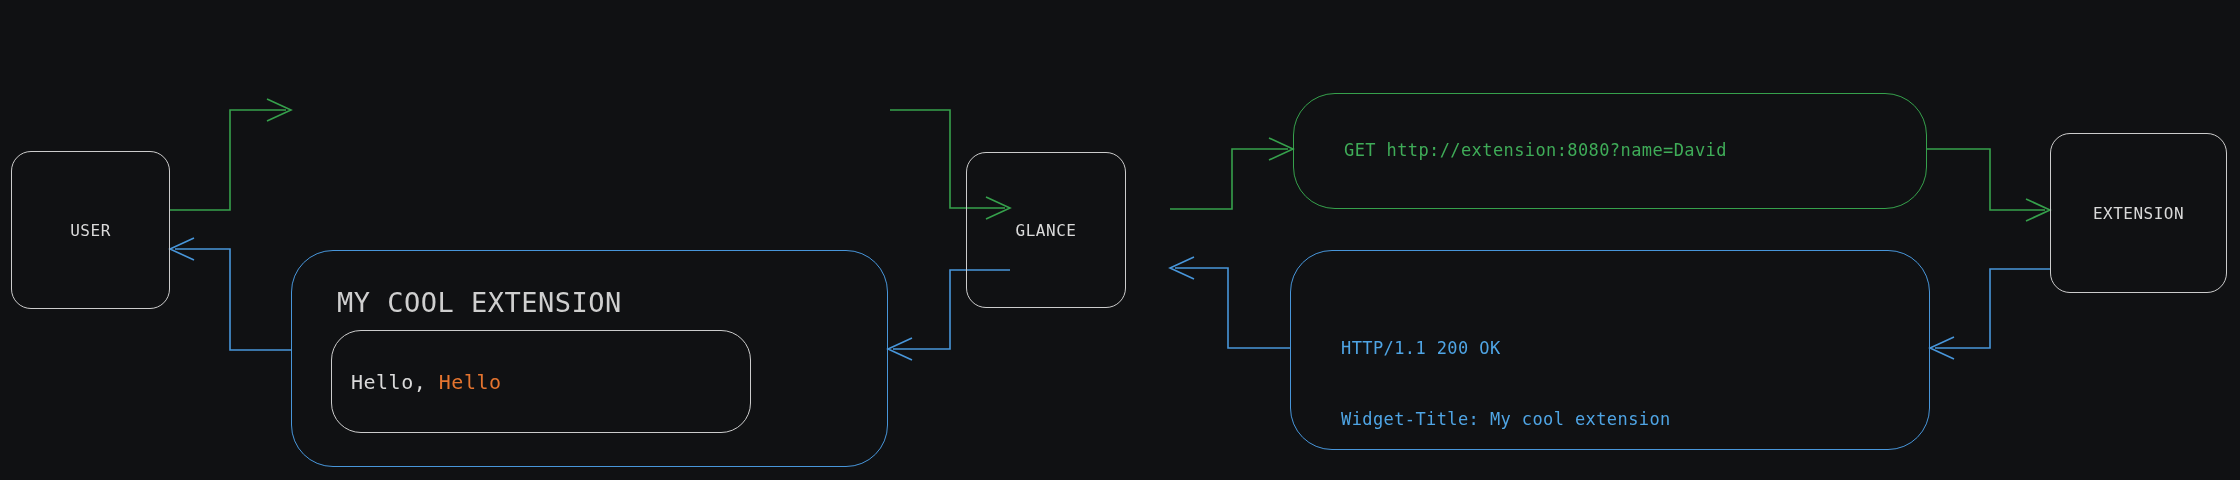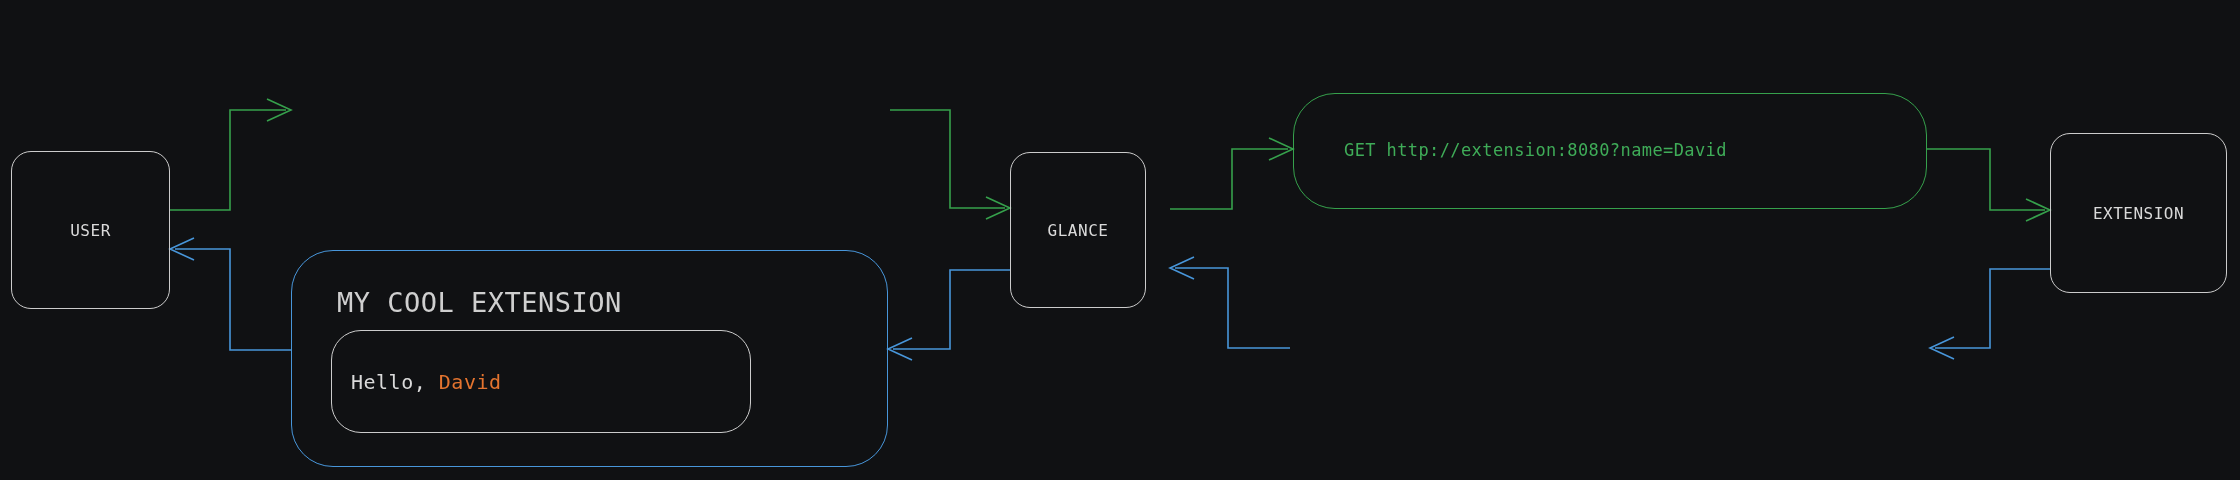--- a/index.html
+++ b/index.html
@@ -36,21 +36,21 @@
   .widget-inner{
     position:absolute;left:39px;top:79px;width:420px;height:103px;
     border:1.6px solid var(--node-border);border-radius:30px;
     display:flex;align-items:center;padding-left:19px;
     font-size:20px;letter-spacing:0.5px;white-space:pre;
   }
   .hello-prefix{color:var(--light-text);}
   .hello-name{color:var(--orange);}
   
   .user-node{left:11px;top:151px;width:159px;height:158px;}
-  .glance-node{left:1010px;top:152px;width:136px;height:156px;}
+  .glance-node{left:966px;top:152px;width:160px;height:156px;}
   .extension-node{left:2050px;top:133px;width:177px;height:160px;}
   .config-box{left:291px;top:7px;width:599px;height:202px;}
   .request-box{left:1293px;top:93px;width:634px;height:116px;}
   .response-box{left:1290px;top:250px;width:640px;height:200px;}
   .widget-box{left:291px;top:250px;width:597px;height:217px;}
 </style>
 </head>
 <body>
 
 <div class="canvas">
@@ -88,21 +88,30 @@
   </div>
 
   <div class="msg-box green request-box">
     <div class="code green-code">GET http://extension:8080?name=David</div>
   </div>
 
   <div class="node extension-node">
     <span>EXTENSION</span>
   </div>
 
+  <div class="msg-box blue response-box">
+    <div class="code blue-code response-code">
+      <div class="line">HTTP/1.1 200 OK</div>
+      <div class="line">Widget-Title: My cool extension</div>
+      <div class="line">Widget-Content-Type: html</div>
+      
+      
+    </div>
+  </div>
 
   <div class="msg-box blue widget-box">
     <div class="widget-title">MY COOL EXTENSION</div>
     <div class="widget-inner">
-      <span class="hello-prefix">Hello, </span><span class="hello-name">David</span>
+      <span class="hello-prefix">Hello, </span><span class="hello-name">Hello</span>
     </div>
   </div>
 
 </div>
 
 </body></html>

